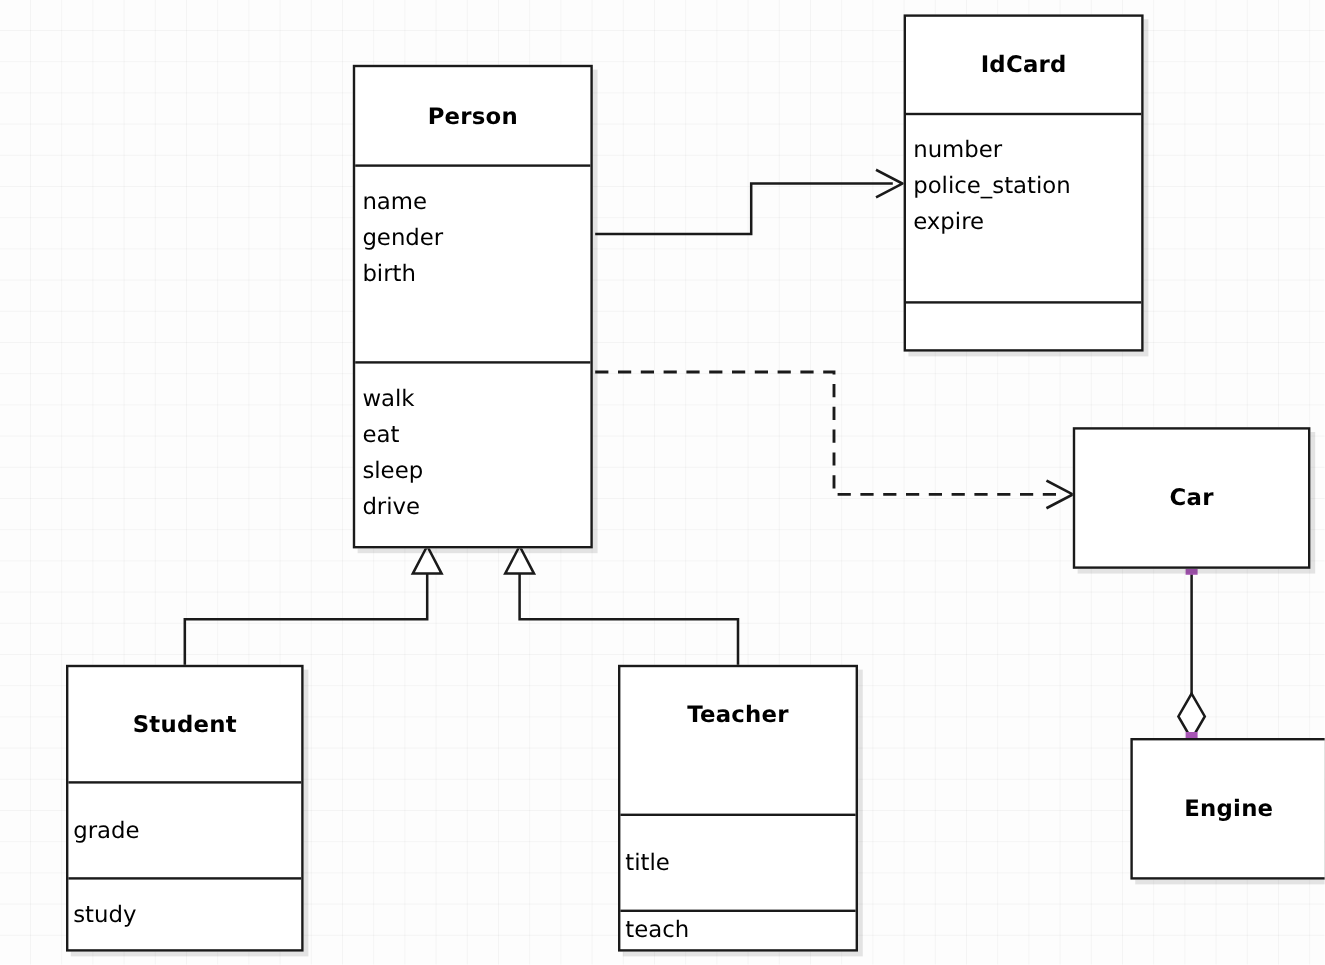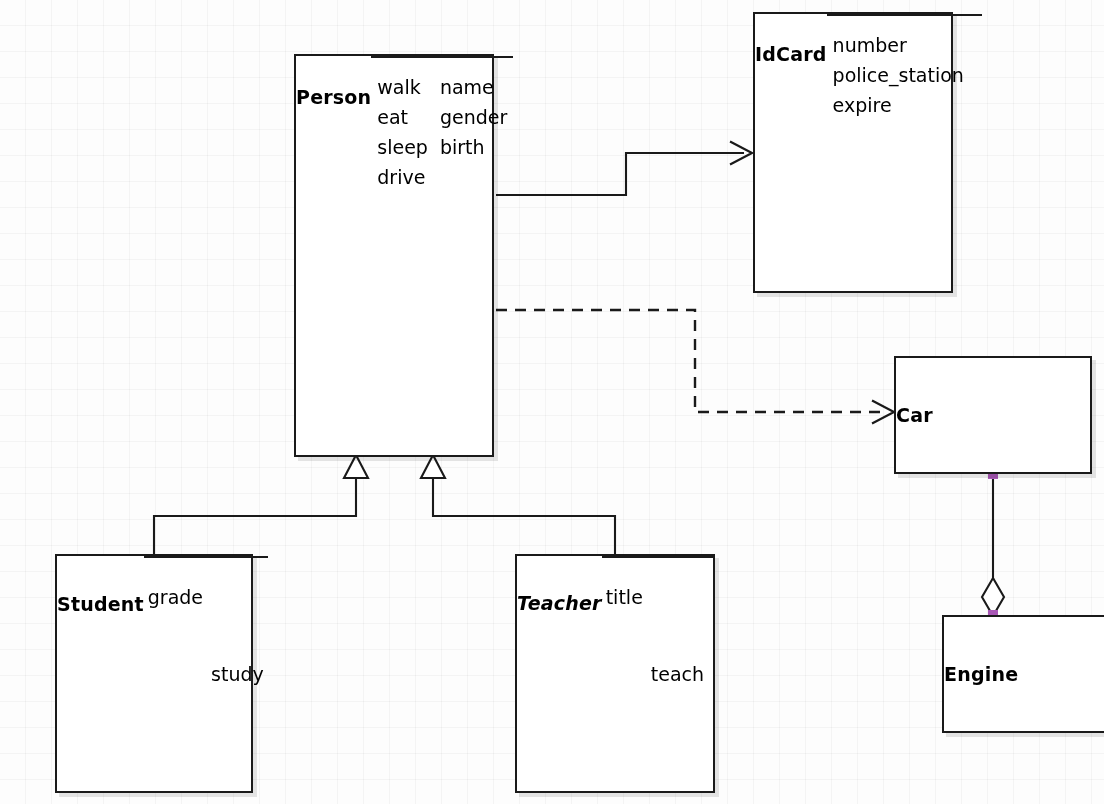--- a/index.html
+++ b/index.html
@@ -30,21 +30,21 @@
   }
 
   
   .uml-class {
     position: absolute;
     box-sizing: border-box;
     background: #ffffff;
     border: 2px solid #1a1a1a;
     box-shadow: 4px 4px 0 rgba(0,0,0,0.10);
     display: flex;
-    flex-direction: row;
+    flex-direction: column;
   }
   .cls-title {
     display: flex;
     align-items: center;
     justify-content: center;
     font-weight: bold;
     font-size: 19px;
     color: #000000;
     letter-spacing: 0.2px;
     box-sizing: border-box;
@@ -87,22 +87,22 @@
 
   #class-engine      { left: 942px; top: 615px; width: 164px; height: 118px; }
   #class-engine .cls-title { height: 100%; }
 
   #class-student     { left: 55px;  top: 554px; width: 198px; height: 239px; }
   #class-student .cls-title { height: 95px; }
   #class-student .attrs { height: 80px; }
   #class-student .ops   { flex: 1; }
 
   #class-teacher     { left: 515px; top: 554px; width: 200px; height: 239px; }
-  #class-teacher .cls-title { height: 94px; font-style: italic; }
-  #class-teacher .attrs { height: 80px; }
+  #class-teacher .cls-title { height: 79px; }
+  #class-teacher .attrs { height: 80px; margin-top: 43px; }
   #class-teacher .ops   { flex: 1; }
 
   .edge-line   { stroke: #1a1a1a; stroke-width: 2.1; fill: none; }
   .edge-dashed { stroke: #1a1a1a; stroke-width: 2.4; fill: none; stroke-dasharray: 11 8; }
   .arrow-open  { stroke: #1a1a1a; stroke-width: 2.2; fill: none; stroke-linecap: square; }
   .tri-hollow  { stroke: #1a1a1a; stroke-width: 2.1; fill: #ffffff; }
   .diamond-hollow { stroke: #1a1a1a; stroke-width: 2.1; fill: #ffffff; }
   .port-square { fill: #a857b5; }
 </style>
 </head>
@@ -135,30 +135,30 @@
     <g>
       <path class="edge-line" d="M 993 474 L 993 617"></path>
       <polygon class="diamond-hollow" points="993,578 1004,597 993,616 982,597"></polygon>
       <rect class="port-square" x="988" y="469" width="10" height="10"></rect>
       <rect class="port-square" x="988" y="610" width="10" height="10"></rect>
     </g>
   </svg>
 
   <div class="uml-class" id="class-person">
     <div class="cls-title">Person</div>
+    <div class="cls-compartment attrs">
+      <div class="member">name</div>
+      <div class="member">gender</div>
+      <div class="member">birth</div>
+    </div>
     <div class="cls-compartment ops">
       <div class="member">walk</div>
       <div class="member">eat</div>
       <div class="member">sleep</div>
       <div class="member">drive</div>
-    </div>
-    <div class="cls-compartment attrs">
-      <div class="member">name</div>
-      <div class="member">gender</div>
-      <div class="member">birth</div>
     </div>
   </div>
 
   <div class="uml-class" id="class-idcard">
     <div class="cls-title">IdCard</div>
     <div class="cls-compartment attrs">
       <div class="member">number</div>
       <div class="member">police_station</div>
       <div class="member">expire</div>
     </div>

